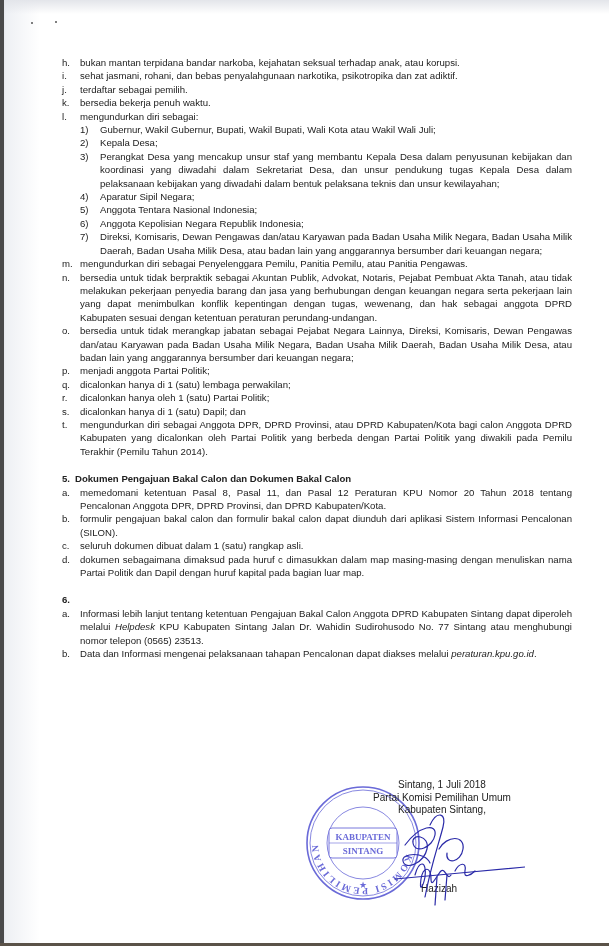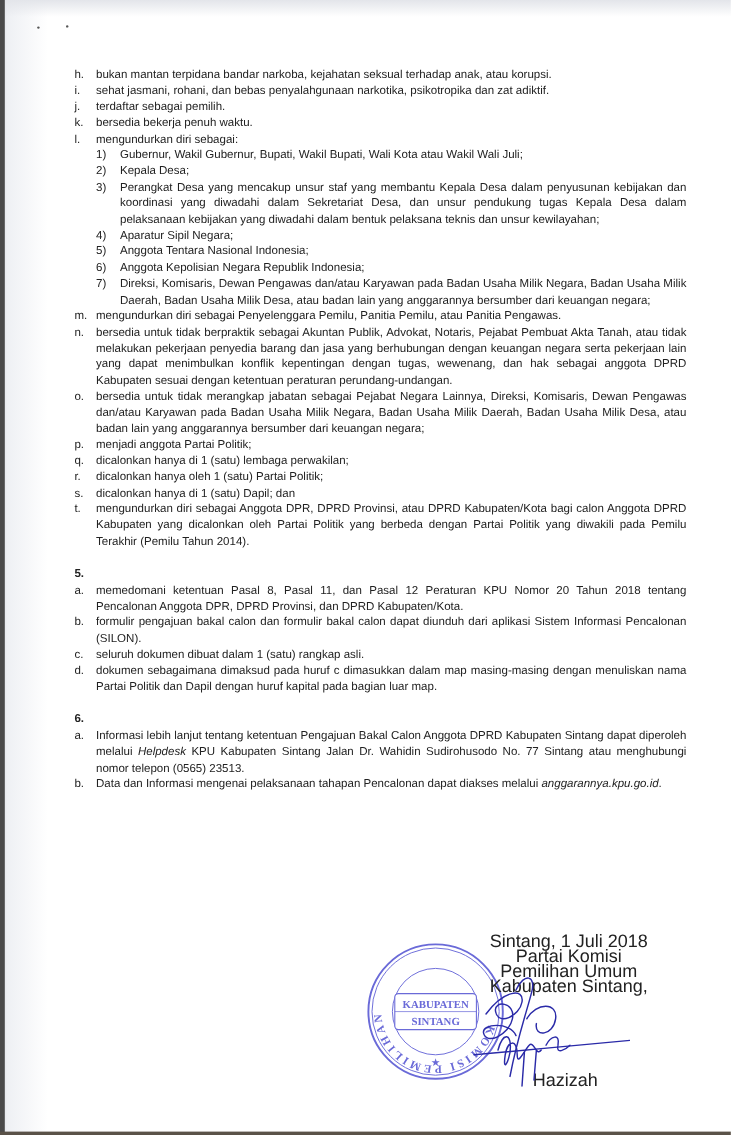--- a/index.html
+++ b/index.html
@@ -34,21 +34,21 @@
     .row .mk { width: 18px; flex: 0 0 18px; }
     .row .tx { flex: 1; }
     .sub { margin-left: 18px; }
     .sub .row .mk { width: 20px; flex: 0 0 20px; }
     .gap { height: 14px; }
     .heading { display: flex; font-weight: bold; margin-left: -13px; }
     .heading .mk { width: 13px; flex: 0 0 13px; }
     em { }
     .sig {
       position: absolute; left: 372px; top: 779px; width: 140px;
-      font-size: 15px; line-height: 12.6px; text-align: center; margin-left: 32px;
+      font-size: 10px; line-height: 12.6px; text-align: center;
     }
     .sig .name { margin-top: 66px; margin-left: -6px; }
     .stamp { position: absolute; left: 303px; top: 783px; width: 120px; height: 120px; }
     .signature { position: absolute; left: 375px; top: 805px; width: 150px; height: 105px; }
   </style>
 </head>
 <body>
 
 <div class="page">
   <div class="shade-top"></div>
@@ -142,20 +142,21 @@
         <div class="row">
           <span class="mk">t.</span>
           <span class="tx">mengundurkan diri sebagai Anggota DPR, DPRD Provinsi, atau DPRD Kabupaten/Kota bagi calon Anggota DPRD Kabupaten yang dicalonkan oleh Partai Politik yang berbeda dengan Partai Politik yang diwakili pada Pemilu Terakhir (Pemilu Tahun 2014).</span>
         </div>
       </div>
 
     <div class="gap"></div>
     <div style="margin-left:13px">
       <div class="heading">
         <span class="mk">5.</span>
+        <span>Dokumen Pengajuan Bakal Calon dan Dokumen Bakal Calon</span>
       </div>
     </div>
     <div id="list5">
         <div class="row">
           <span class="mk">a.</span>
           <span class="tx">memedomani ketentuan Pasal 8, Pasal 11, dan Pasal 12 Peraturan KPU Nomor 20 Tahun 2018 tentang Pencalonan Anggota DPR, DPRD Provinsi, dan DPRD Kabupaten/Kota.</span>
         </div>
         <div class="row">
           <span class="mk">b.</span>
           <span class="tx">formulir pengajuan bakal calon dan formulir bakal calon dapat diunduh dari aplikasi Sistem Informasi Pencalonan (SILON).</span>
@@ -176,21 +177,21 @@
         <span class="mk">6.</span>
       </div>
     </div>
     <div>
       <div class="row">
         <span class="mk">a.</span>
         <span class="tx"><span>Informasi lebih lanjut tentang ketentuan Pengajuan Bakal Calon Anggota DPRD Kabupaten Sintang dapat diperoleh melalui </span><em>Helpdesk</em><span> KPU Kabupaten Sintang Jalan Dr. Wahidin Sudirohusodo No. 77 Sintang atau menghubungi nomor telepon (0565) 23513.</span></span>
       </div>
       <div class="row">
         <span class="mk">b.</span>
-        <span class="tx"><span>Data dan Informasi mengenai pelaksanaan tahapan Pencalonan dapat diakses melalui </span><em>anggarannya.kpu.go.id</em><span>.</span></span>
+        <span class="tx"><span>Data dan Informasi mengenai pelaksanaan tahapan Pencalonan dapat diakses melalui </span><em>peraturan.kpu.go.id</em><span>.</span></span>
       </div>
     </div>
   </div>
 
   <svg class="stamp" viewBox="0 0 120 120">
     <defs>
       <path id="ringPath" d="M 60,60 m -45,0 a 45,45 0 1,1 90,0 a 45,45 0 1,1 -90,0"></path>
     </defs>
     <circle cx="60" cy="60" r="56" fill="none" stroke="#6a6ad8" stroke-width="1.6"></circle>
     <circle cx="60" cy="60" r="53" fill="none" stroke="#6a6ad8" stroke-width="0.8"></circle>

